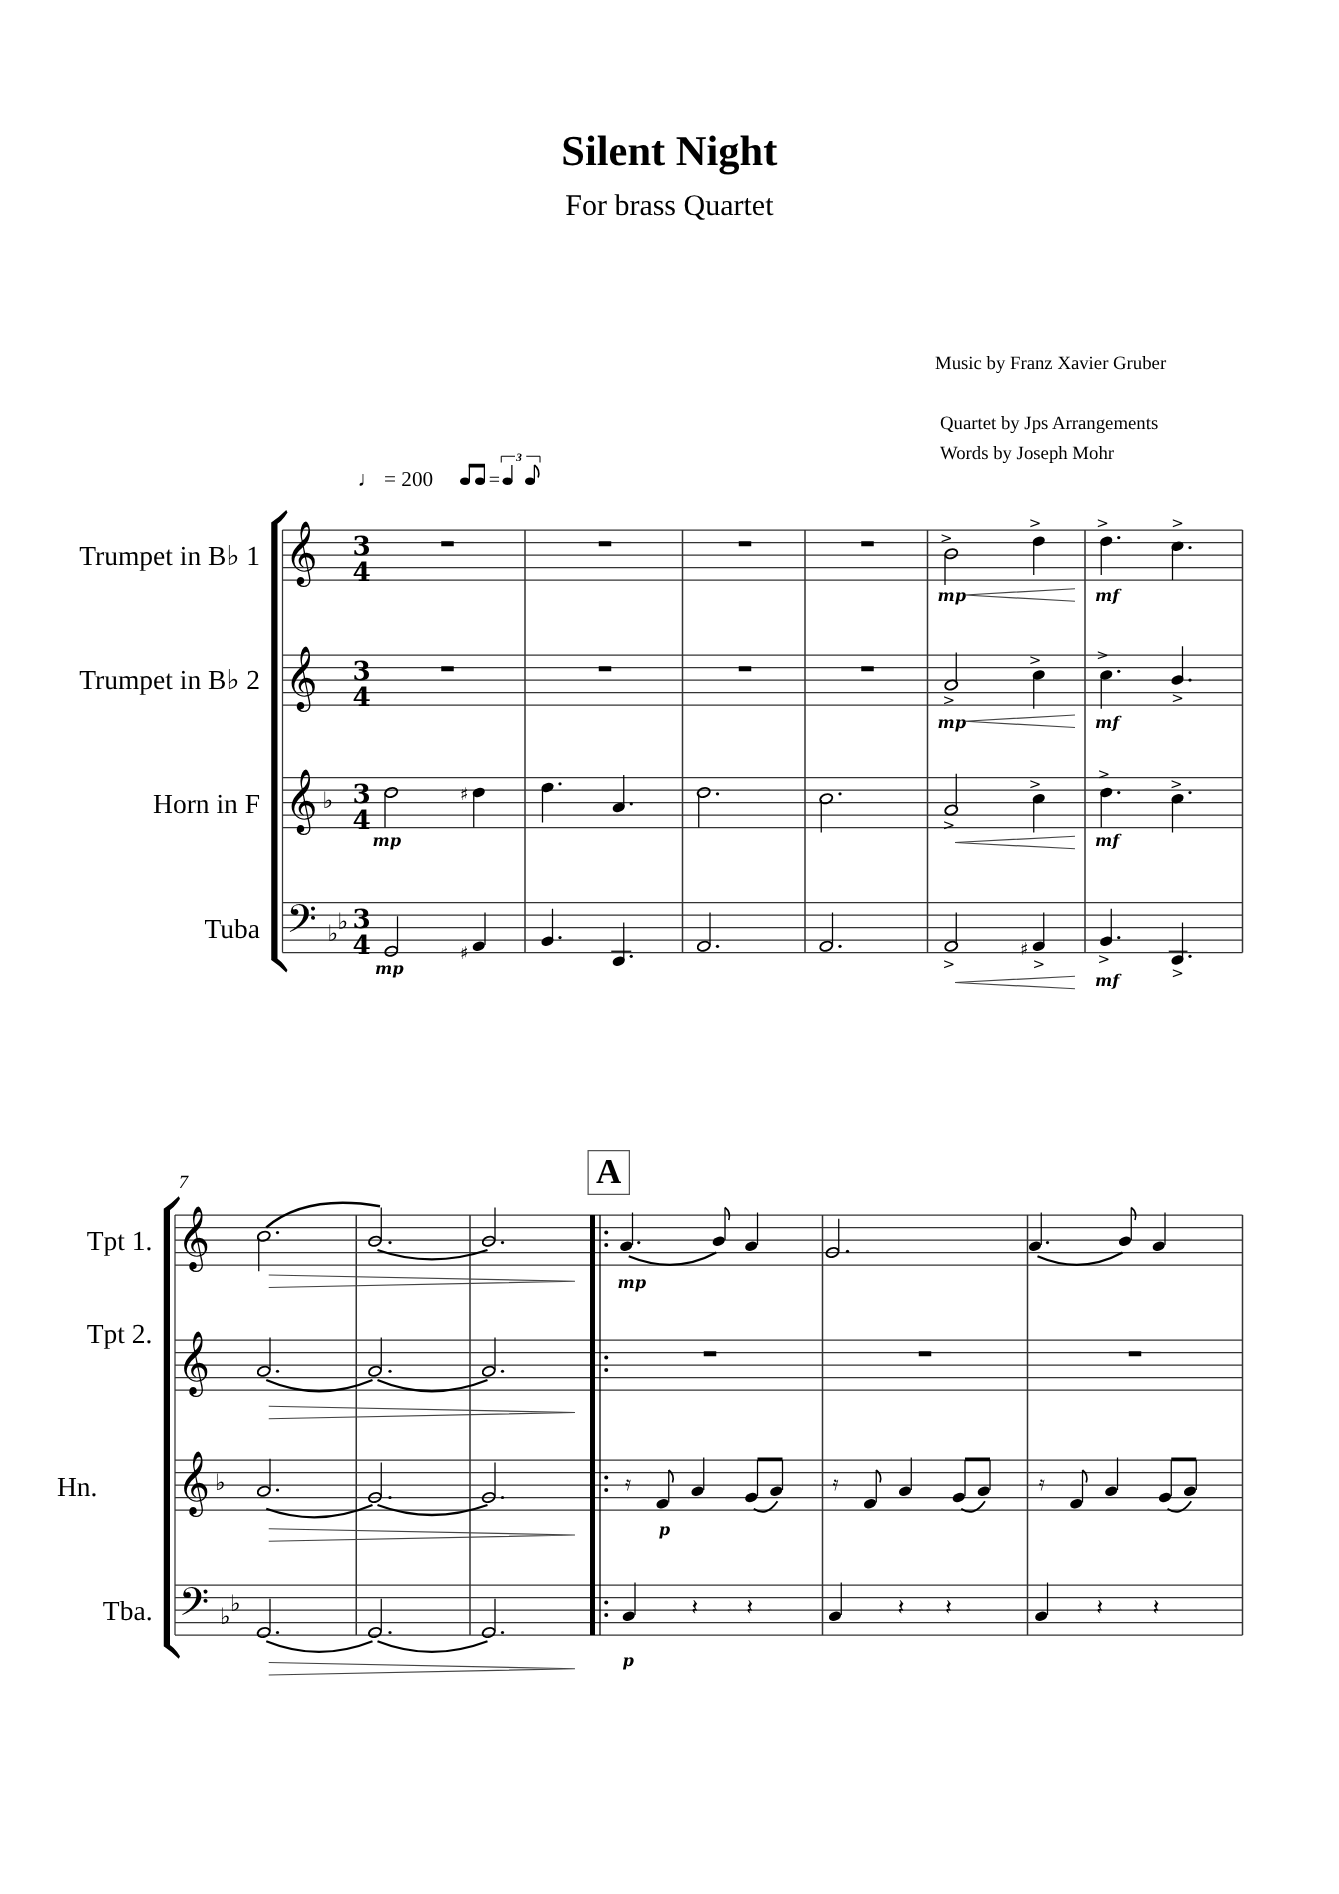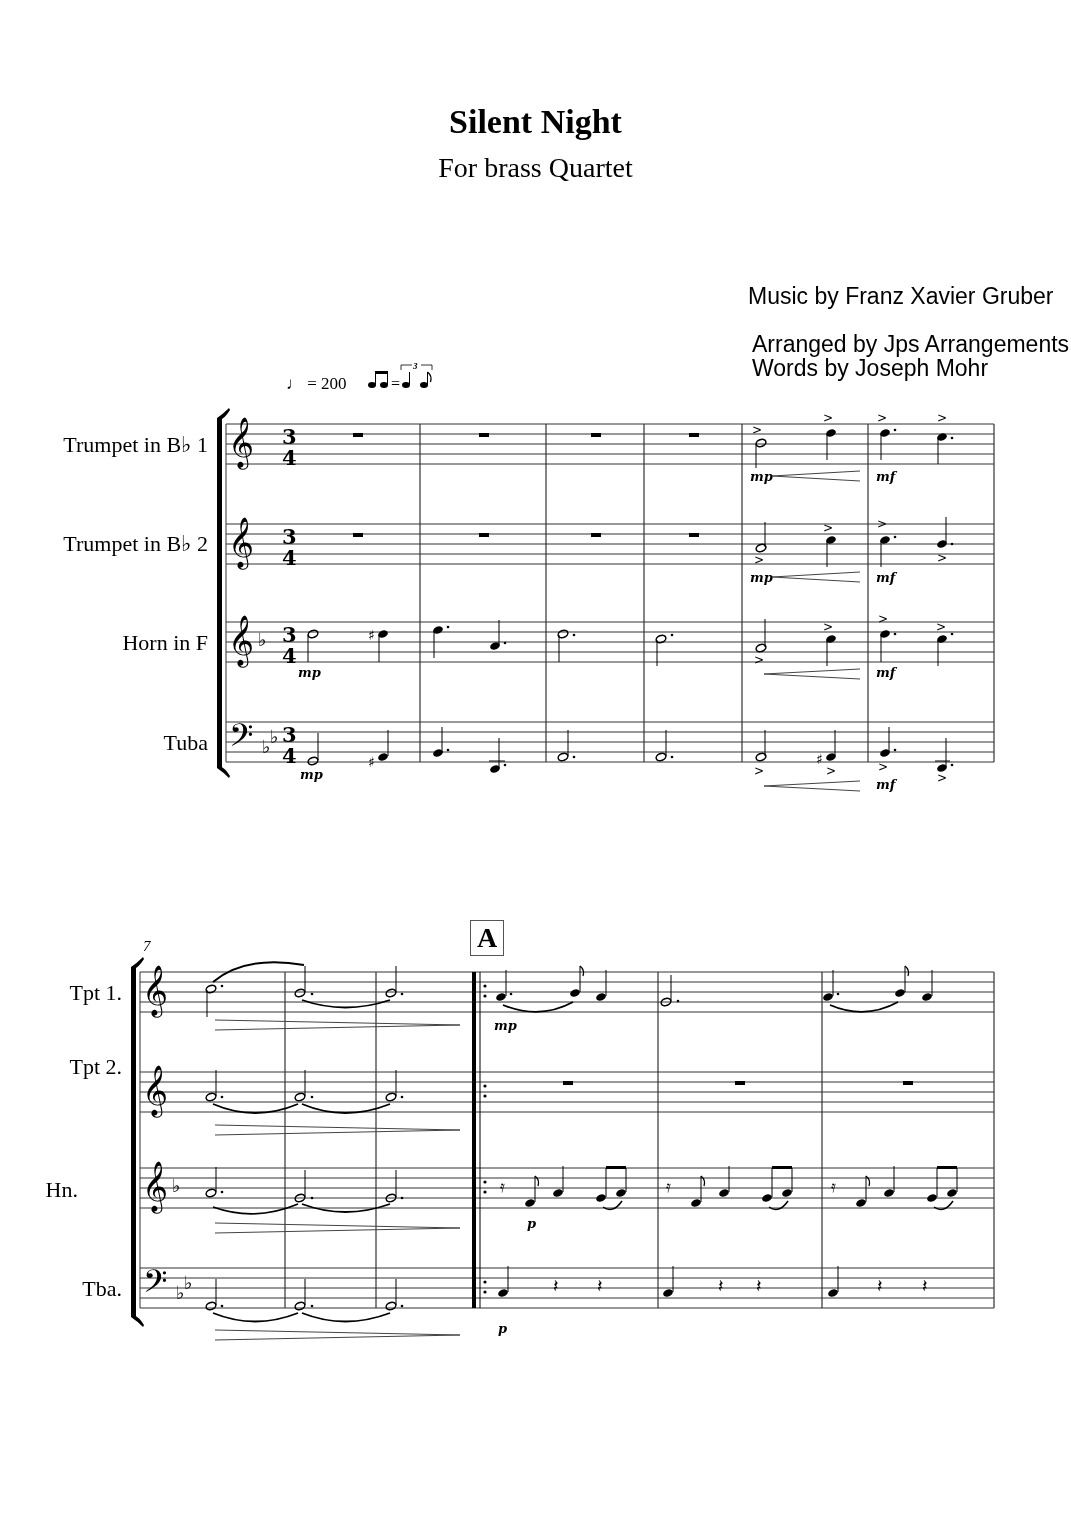--- a/index.html
+++ b/index.html
@@ -1,38 +1,38 @@
 <!DOCTYPE html>
 <html><head>
 <meta charset="utf-8">
 <style>
   html, body { margin: 0; padding: 0; background: #ffffff; }
   body { width: 1071px; height: 1515px; position: relative; overflow: hidden;
          font-family: "DejaVu Serif", "Liberation Serif", serif; color: #000; }
   .title { position: absolute; top: 103px; left: 0; width: 1071px; text-align: center;
            font-family: "Liberation Serif", serif; font-weight: bold; font-size: 34px; }
   .subtitle { position: absolute; top: 152px; left: 0; width: 1071px; text-align: center;
-              font-family: "Liberation Serif", serif; font-size: 28px; }
-  .credit { position: absolute; font-family: Liberation Sans, sans-serif; font-size: 23px; white-space: nowrap; }
+              font-family: "Liberation Serif", serif; font-size: 24px; }
+  .credit { position: absolute; font-family: Liberation Serif, serif; font-size: 15px; white-space: nowrap; }
   .tempo { position: absolute; top: 374px; left: 286px; font-family: "Liberation Serif", serif; font-size: 17px; }
   .inst-label { position: absolute; font-family: "Liberation Serif", serif; font-size: 22px; text-align: right; white-space: nowrap; }
   .measure-num { position: absolute; font-family: "Liberation Serif", serif; font-style: italic; font-size: 15px; }
   .rehearsal { position: absolute; left: 470px; top: 920px; width: 32px; height: 34px; border: 1px solid #555;
                font-family: "Liberation Serif", serif; font-weight: bold; font-size: 28px; text-align: center; line-height: 34px; }
   svg.score { position: absolute; left: 0; top: 0; }
   .dyn { font-family: "DejaVu Serif", serif; font-style: italic; font-weight: bold; font-size: 13px; }
 </style>
 </head>
 <body>
 
 <div class="title">Silent Night</div>
 <div class="subtitle">For brass Quartet</div>
 <div class="credit" style="top:283px; left:748px;">Music by Franz Xavier Gruber</div>
 <div class="credit" style="top:307px; left:752px;margin-top:48px;">Words by Joseph Mohr</div>
-<div class="credit" style="top:331px; left:752px;">Arranged by Jps Arrangements</div>
+<div class="credit" style="top:331px; left:752px;">Quartet by Jps Arrangements</div>
 
 <div class="tempo">
   <span>♩</span>
   <span>= 200</span>
 </div>
 
 <div class="inst-label" style="top:432px; right:863px;">Trumpet in B♭ 1</div>
 <div class="inst-label" style="top:531px; right:863px;">Trumpet in B♭ 2</div>
 <div class="inst-label" style="top:630px; right:863px;">Horn in F</div>
 <div class="inst-label" style="top:730px; right:863px;">Tuba</div>

